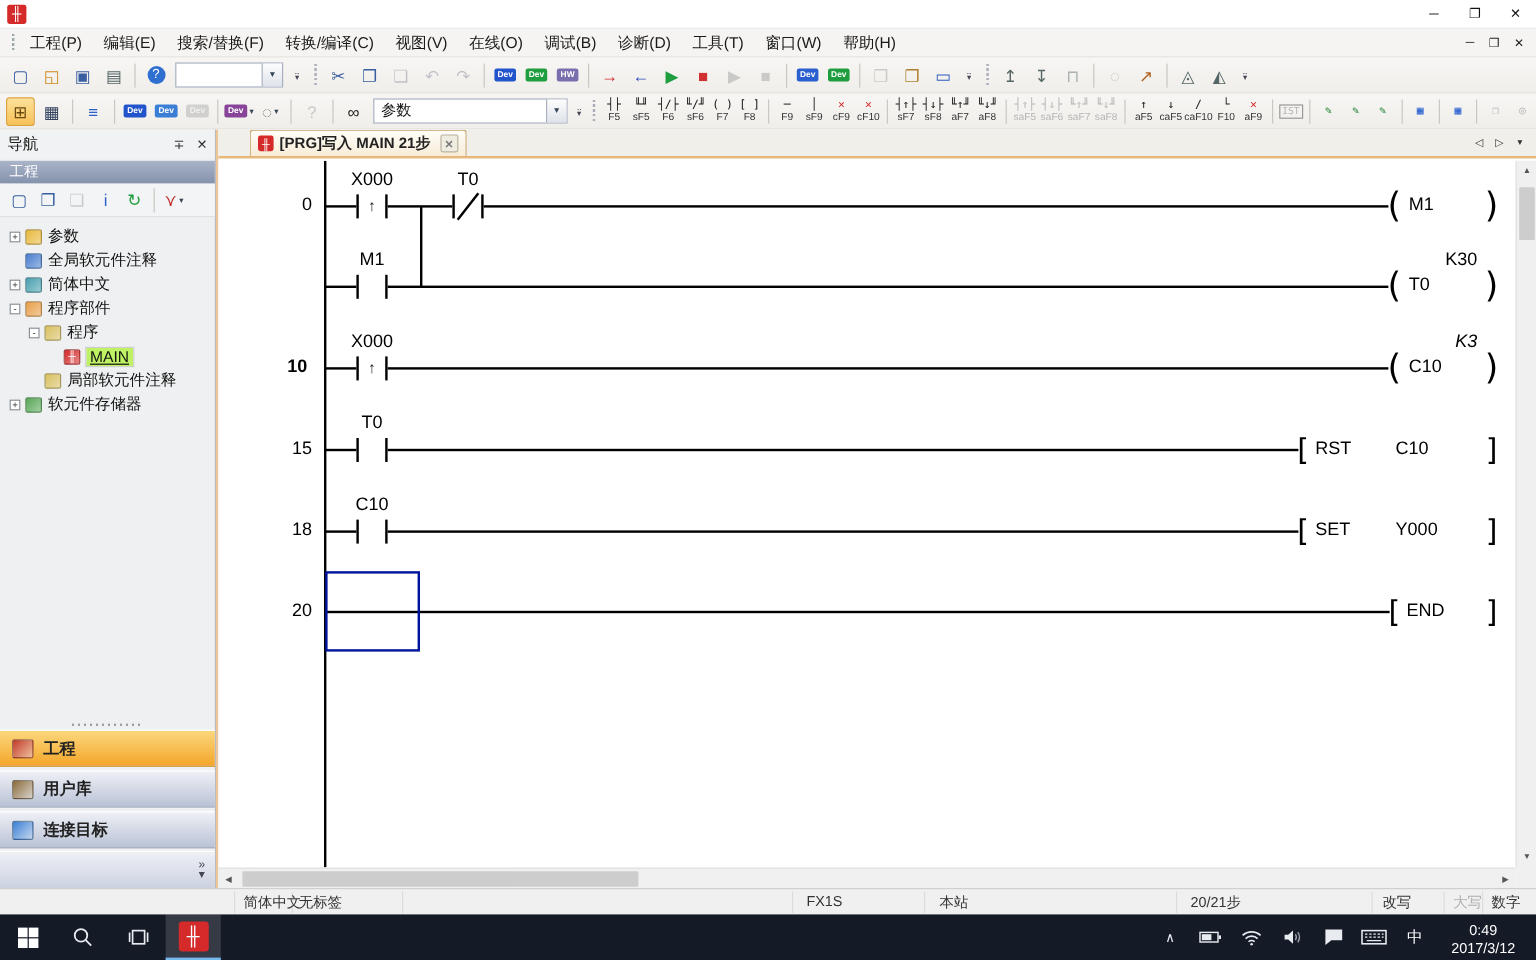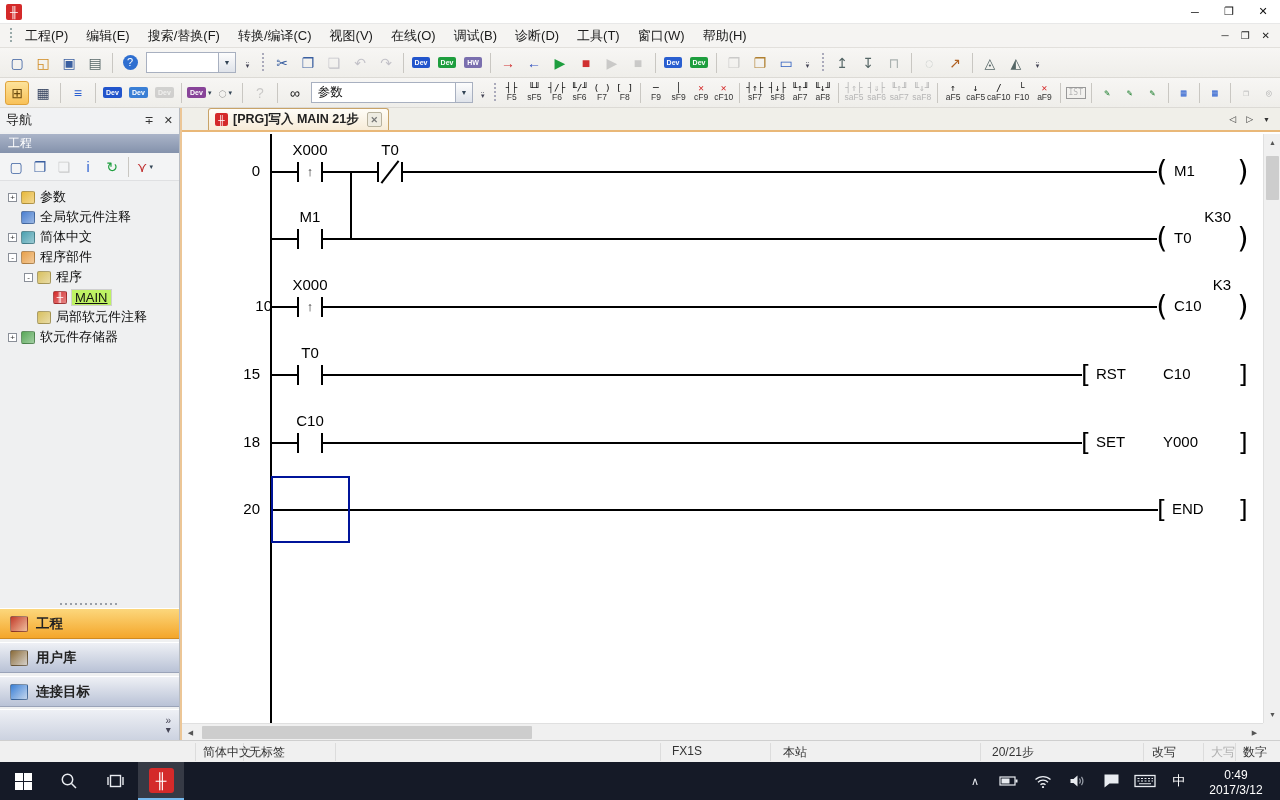--- a/index.html
+++ b/index.html
@@ -571,33 +571,33 @@
         <div class="contact" style="left: 115px; top: 95px;">
           <div class="bar" style="left: 0px;"></div>
           <div class="bar" style="right: 0px;"></div>
         </div>
         <div class="clabel" style="left: 128px; top: 74px;">M1</div>
         <div class="paren" style="left: 980px; top: 105px;">(</div>
         <div class="ltext" style="left: 992px; top: 95px;">T0</div>
         <div class="paren" style="left: 1061px; top: 105px;">)</div>
         <div class="hline" style="left: 987px; top: 104px; width: 74px; height: 0px;"></div>
         <div class="param" style="left: 953px; top: 74px;">K30</div>
-        <div class="step" style="left: 28px; top: 163px;">10</div>
+        <div class="step" style="left: 12px; top: 163px; font-weight: bold;">10</div>
         <div class="hline" style="left: 88px; top: 172px; width: 887px; height: 2px;"></div>
         <div class="contact" style="left: 115px; top: 163px;">
           <div class="bar" style="left: 0px;"></div>
           <div class="bar" style="right: 0px;"></div>
           <div class="arr">↑</div>
         </div>
         <div class="clabel" style="left: 128px; top: 142px;">X000</div>
         <div class="paren" style="left: 980px; top: 173px;">(</div>
         <div class="ltext" style="left: 992px; top: 163px;">C10</div>
         <div class="paren" style="left: 1061px; top: 173px;">)</div>
         <div class="hline" style="left: 987px; top: 172px; width: 74px; height: 0px;"></div>
-        <div class="param" style="left: 953px; top: 142px;">K3</div>
+        <div class="param" style="left: 953px; top: 142px; font-style: italic;">K3</div>
         <div class="step" style="left: 16px; top: 231px;">15</div>
         <div class="hline" style="left: 88px; top: 240px; width: 812px; height: 2px;"></div>
         <div class="contact" style="left: 115px; top: 231px;">
           <div class="bar" style="left: 0px;"></div>
           <div class="bar" style="right: 0px;"></div>
         </div>
         <div class="clabel" style="left: 128px; top: 210px;">T0</div>
         <div class="brk" style="left: 904px; top: 241px;">[</div>
         <div class="ltext" style="left: 914px; top: 231px;">RST</div>
         <div class="ltext" style="left: 981px; top: 231px;">C10</div>

